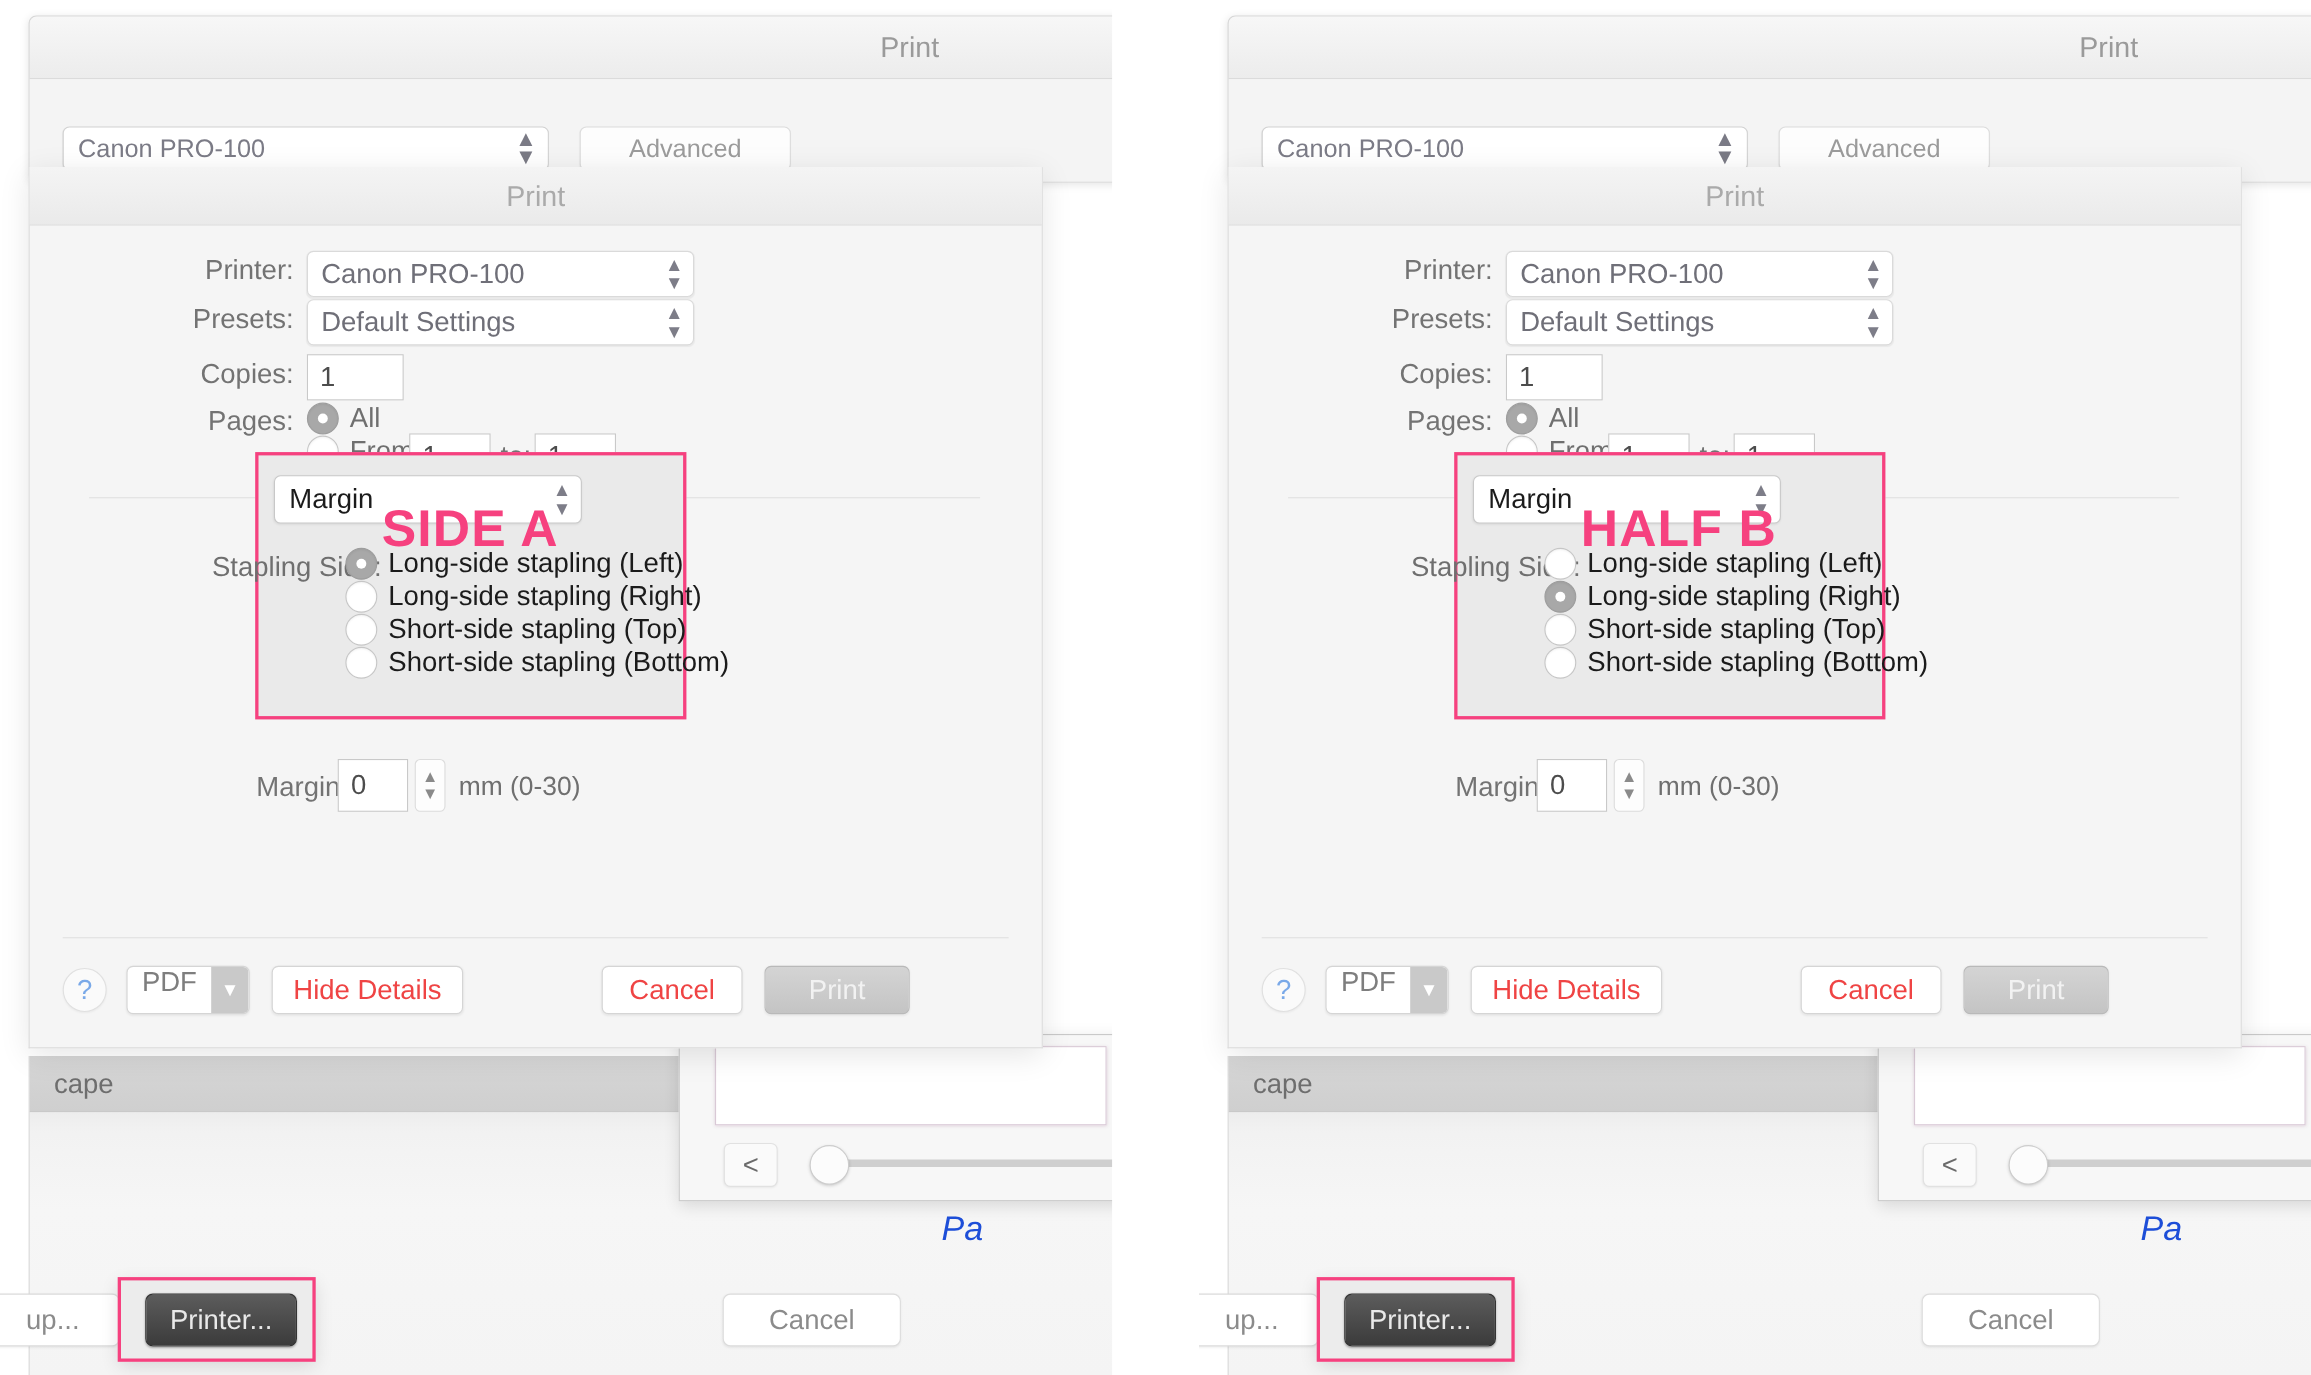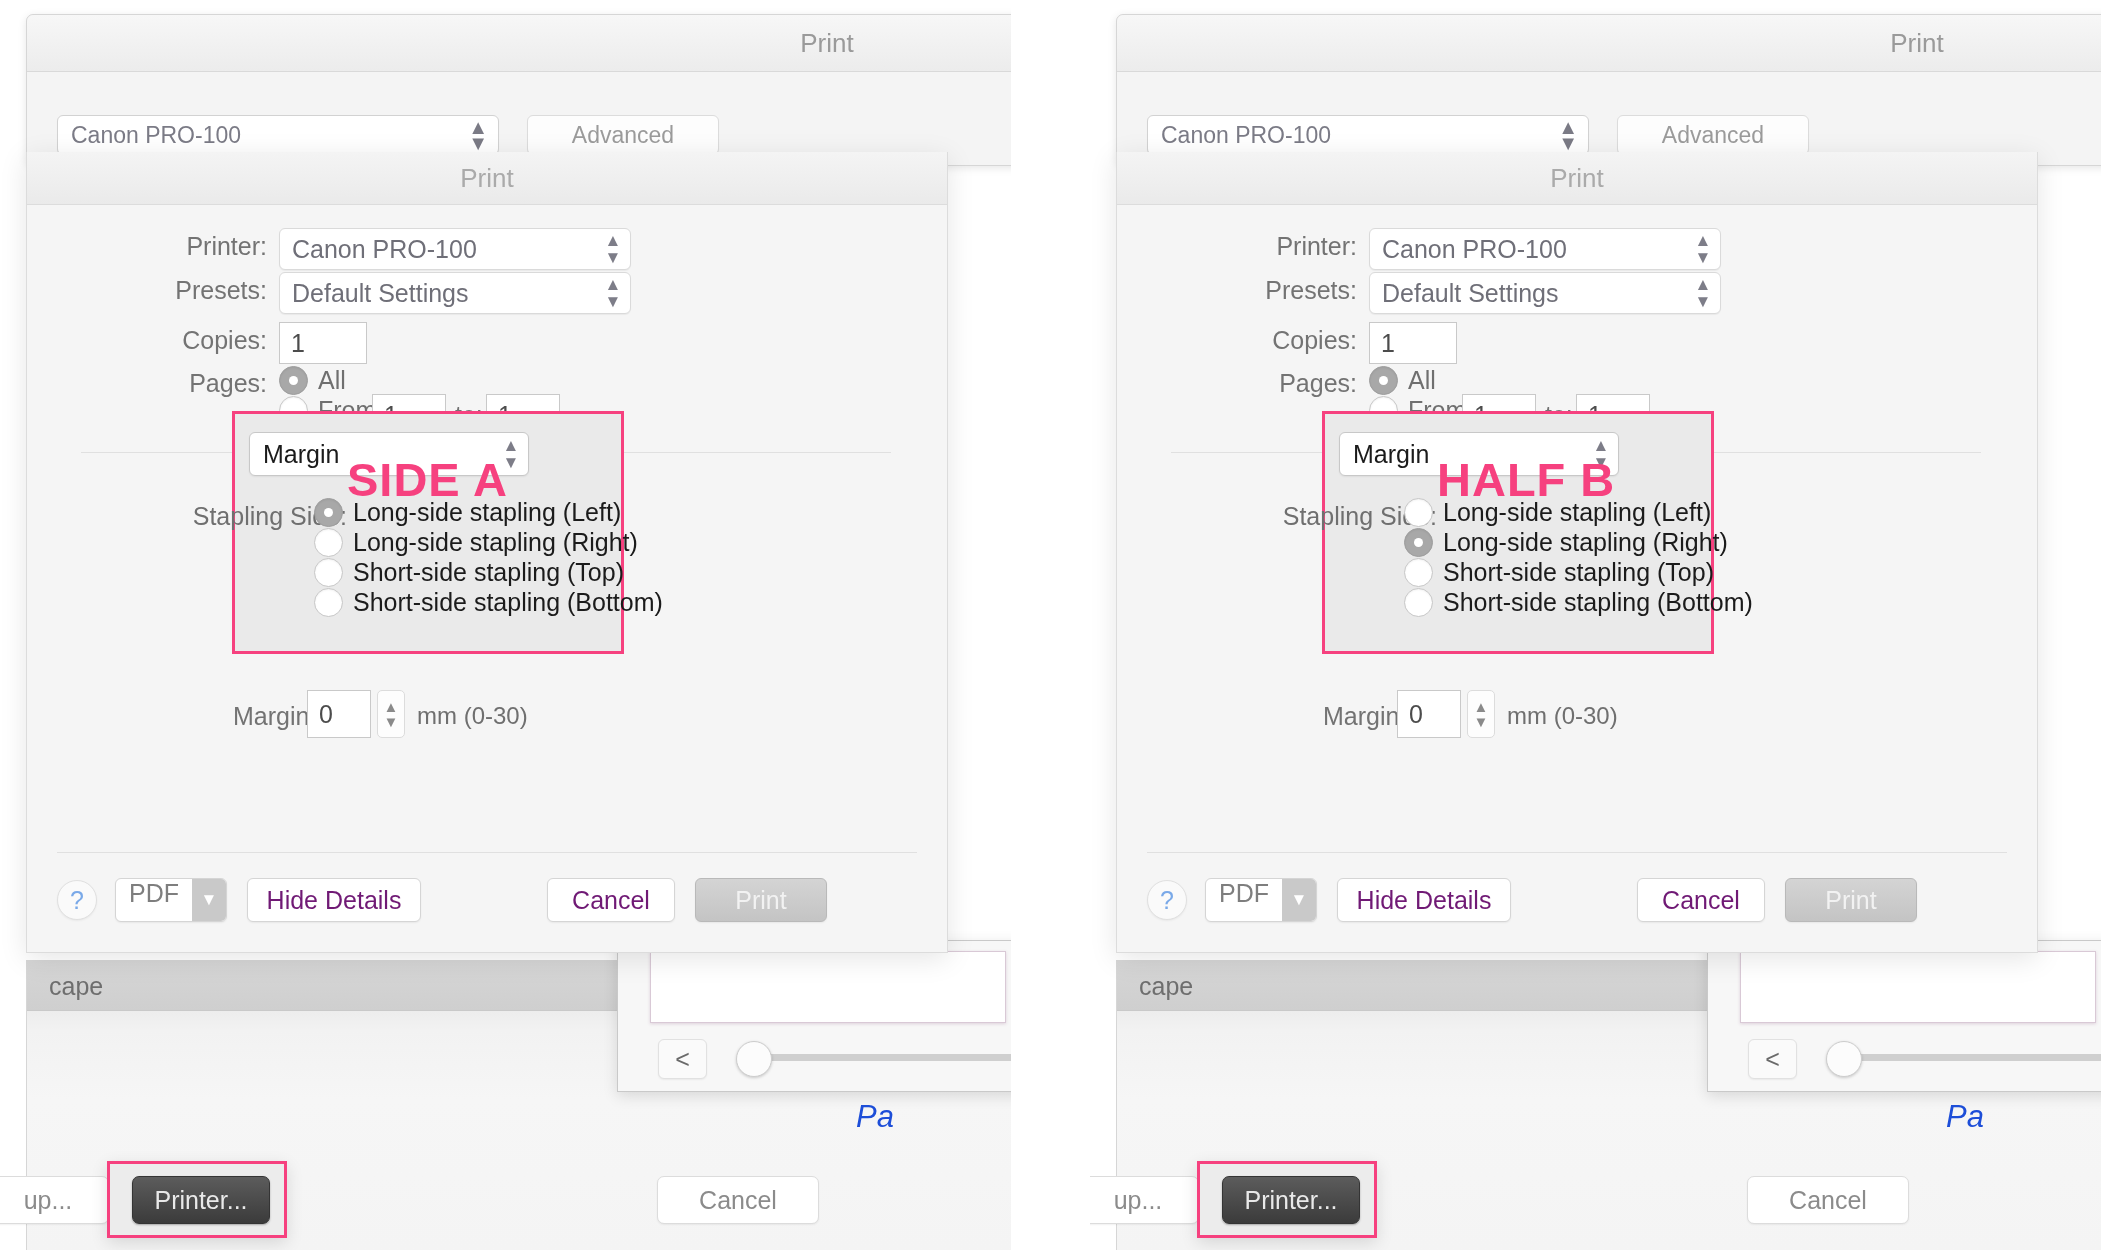--- a/index.html
+++ b/index.html
@@ -142,21 +142,21 @@
     box-shadow:0 1px 2px rgba(0,0,0,.06);overflow:hidden;
   }
   .pdfbtn .t{flex:1;text-align:center;font-size:25px;color:#7e7e7e;}
   .pdfbtn .caret{
     width:34px;height:100%;background:#c9c9c9;display:flex;align-items:center;
     justify-content:center;color:#fff;font-size:17px;
   }
   .btn{
     position:absolute;height:42px;background:#fff;border:1px solid #d5d5d5;
     border-radius:6px;display:flex;align-items:center;justify-content:center;
-    font-size:25px;color:#701a75;box-shadow:0 1px 2px rgba(0,0,0,.06);
+    font-size:25px;color:#ef4444;box-shadow:0 1px 2px rgba(0,0,0,.06);
   }
   .btn.primary{background:linear-gradient(#d4d4d4,#c4c4c4);border-color:#b9b9b9;color:#f2f2f2;}
 
   
   .lower{
     position:absolute;left:26px;top:960px;width:1600px;height:290px;
     background:linear-gradient(#dcdcdc 0px,#e6e6e6 25px,#f2f2f2 70px,#f6f6f6 140px,#f4f4f4 290px);
     border:1px solid #d6d6d6;border-top:none;
   }
   .lower-strip{

